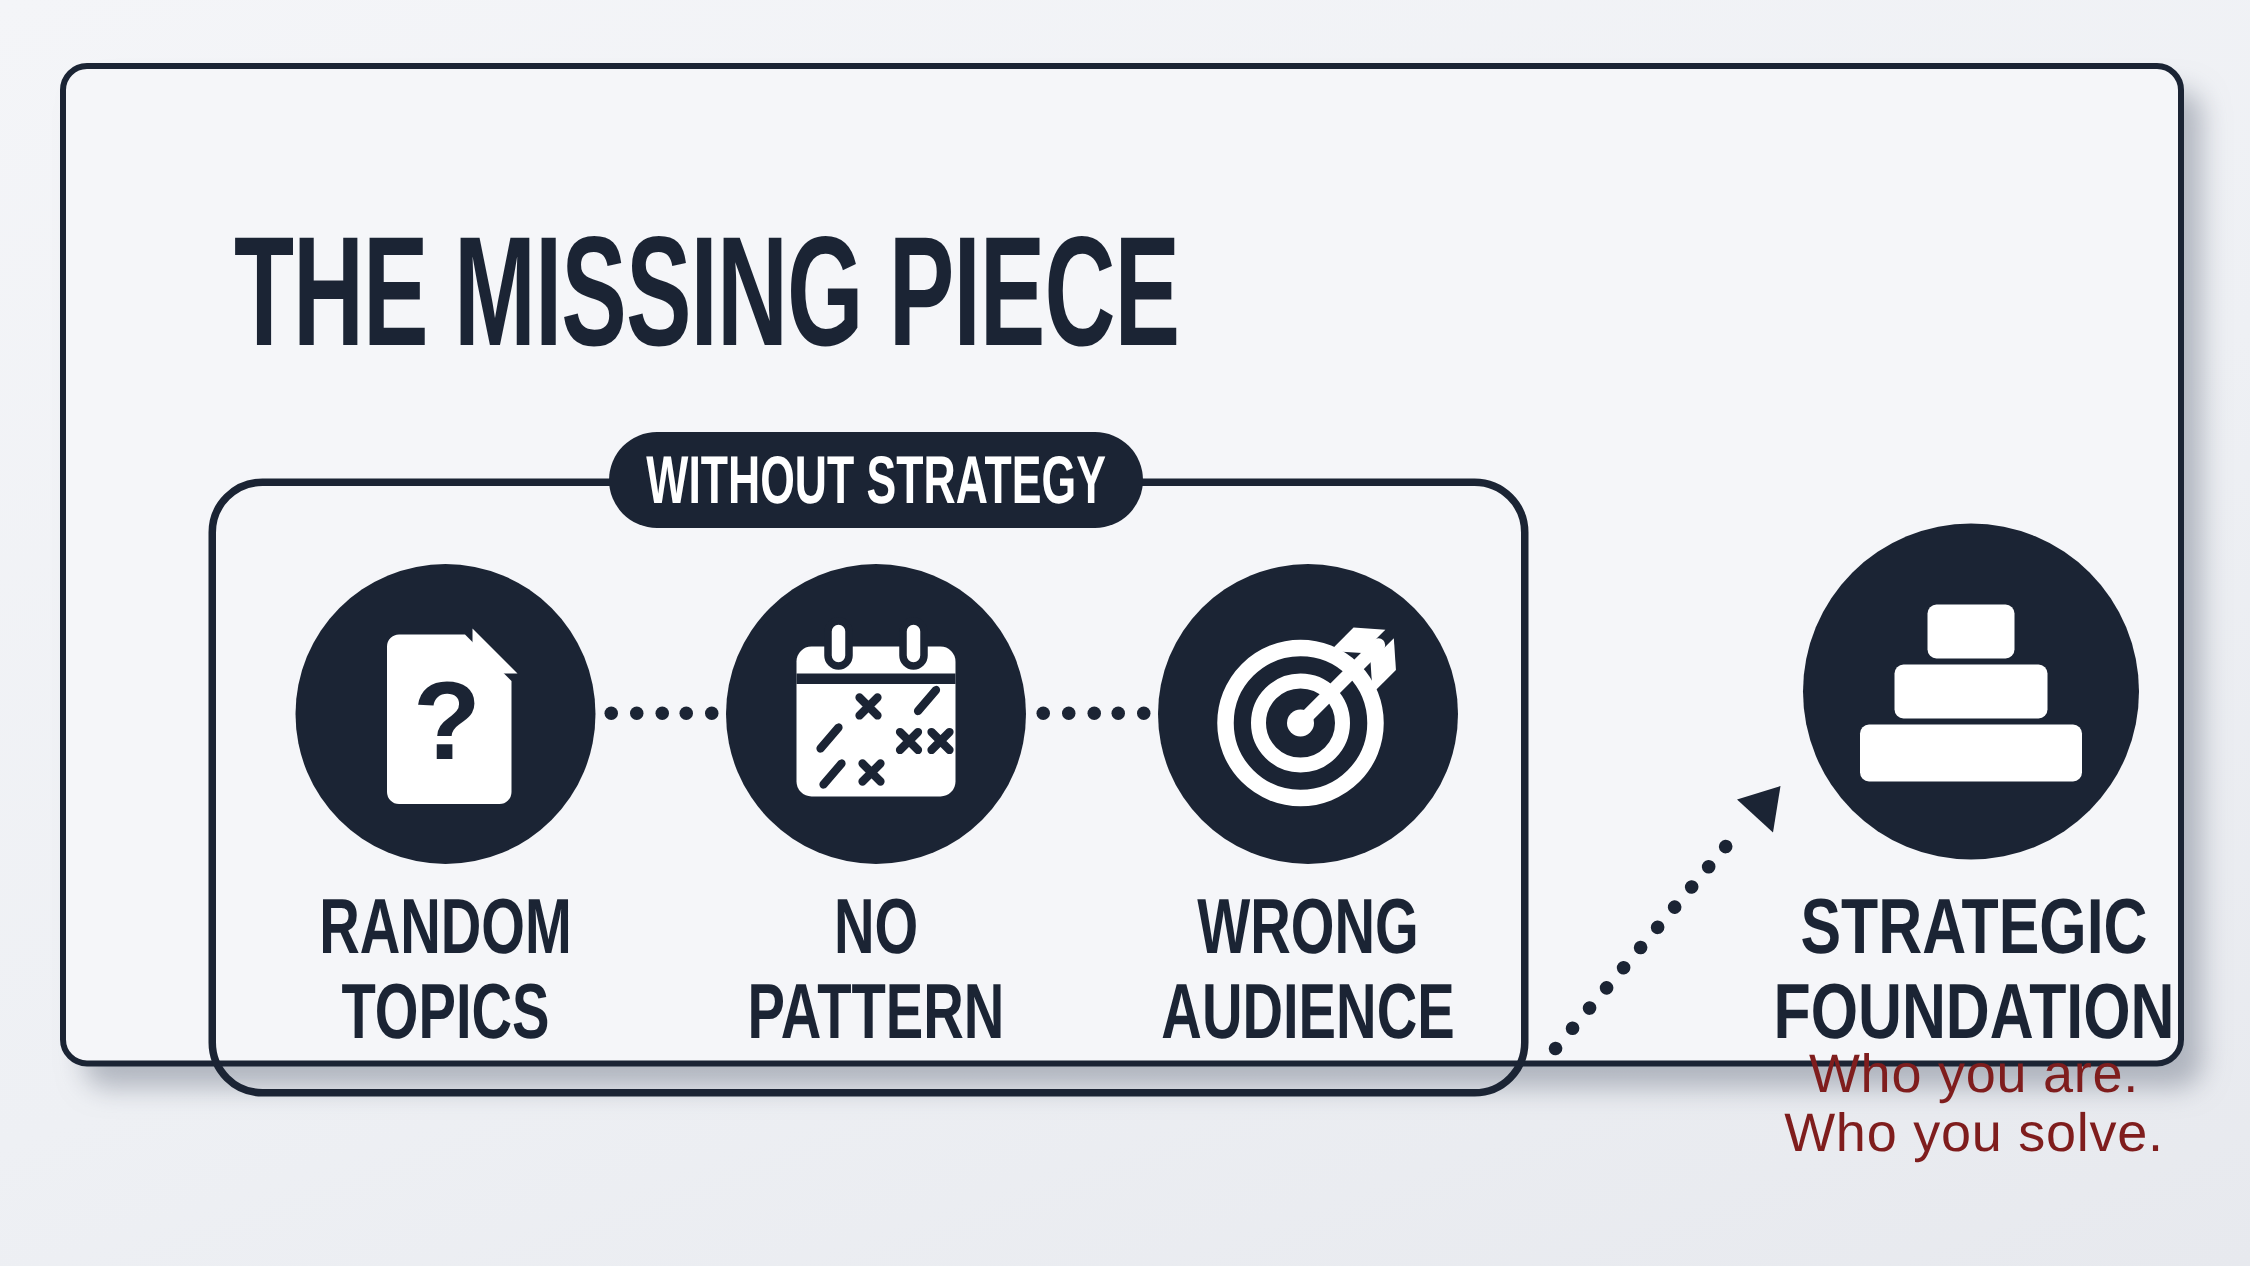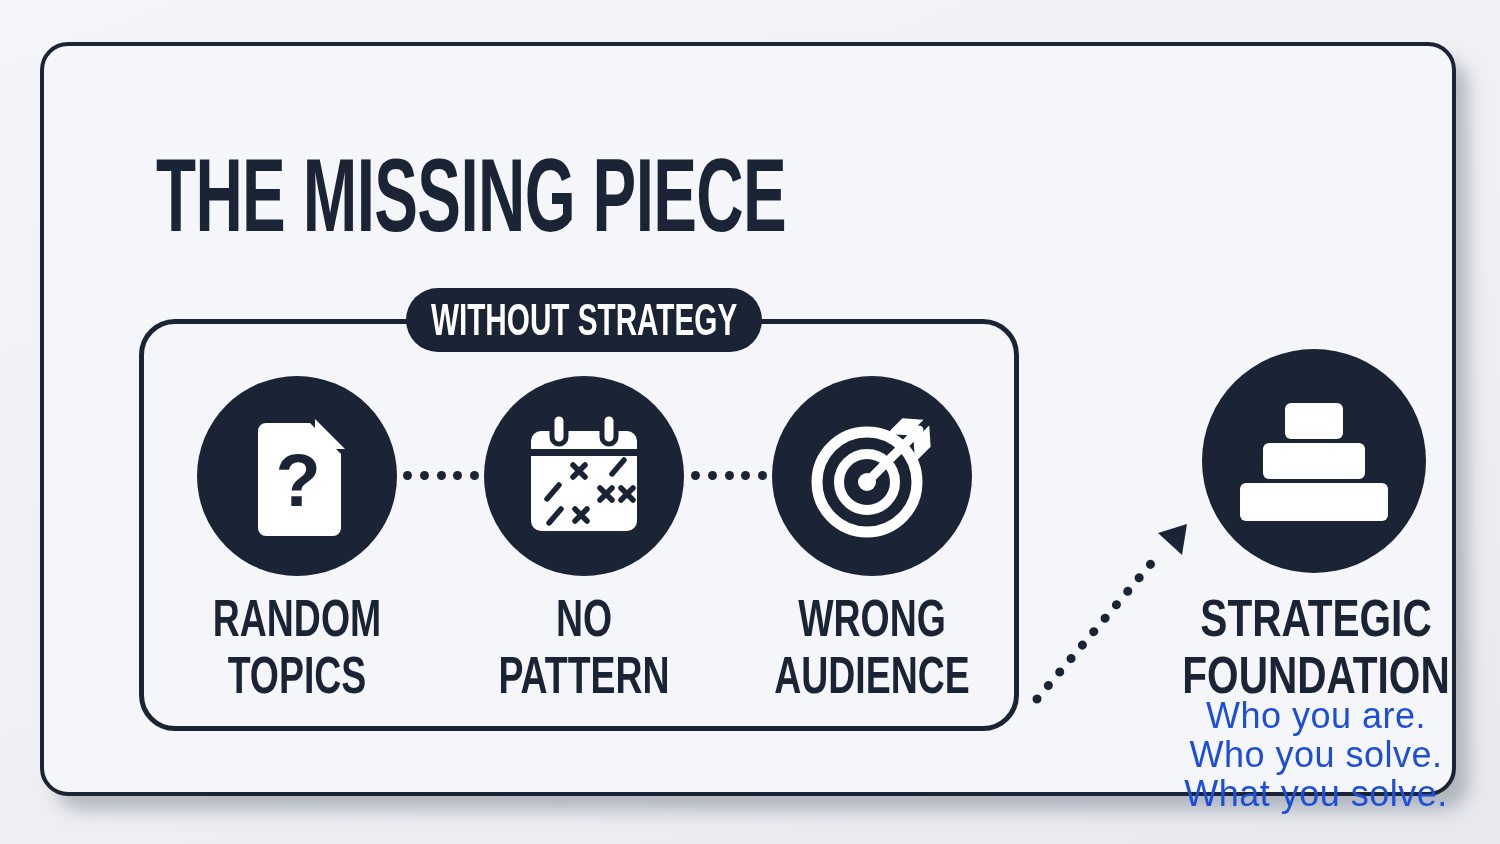--- a/index.html
+++ b/index.html
@@ -7,24 +7,24 @@
     --card-bg:#f5f6f9;
   }
   html,body{margin:0;padding:0;}
   body{
     width:1500px;height:844px;overflow:hidden;position:relative;
     background:linear-gradient(160deg,#f4f5f8 0%,#eef0f4 55%,#e7e9ee 100%);
     font-family:"Liberation Sans",sans-serif;
     color:var(--navy);
   }
   .card{
-    position:absolute;left:40px;top:42px;width:1416px;height:754px;
+    position:absolute;left:40px;top:42px;width:1416px;height:669px;
     background:var(--card-bg);
     border:4px solid var(--navy);
-    border-radius:28px;
+    border-radius:18px;
     box-sizing:border-box;
     box-shadow:14px 16px 18px -2px rgba(128,134,150,.55);
   }
   .title{
     position:absolute;left:112px;top:90px;
     font-size:104px;font-weight:bold;line-height:1.15;
     letter-spacing:-1px;white-space:nowrap;
     transform:scaleX(.63);transform-origin:left top;
   }
   .frame{
@@ -60,21 +60,21 @@
     font-size:52px;font-weight:bold;line-height:1.1;
     transform:scaleX(.72);transform-origin:center top;
   }
   .result-label{
     position:absolute;left:1092px;top:544px;width:360px;text-align:center;
     font-size:52px;font-weight:bold;line-height:1.1;
     transform:scaleX(.78);transform-origin:center top;
   }
   .result-sub{
     position:absolute;left:1092px;top:650px;width:360px;text-align:center;
-    font-size:36px;line-height:39px;color:#1d4ed8;letter-spacing:.5px;
+    font-size:36px;line-height:39px;color:#7f1d1d;letter-spacing:.5px;
   }
   .arrow-svg{position:absolute;left:975px;top:455px;width:200px;height:220px;}
   .ic-white{fill:#ffffff;}
   .ic-navy{fill:var(--navy);}
   .st-navy{stroke:var(--navy);}
 </style>
 </head>
 <body>
 
 <div class="card">
@@ -171,16 +171,15 @@
   </div>
 
   <div class="result-label">
     <div>STRATEGIC</div>
     <div>FOUNDATION</div>
   </div>
 
   <div class="result-sub">
     <div>Who you are.</div>
     <div>Who you solve.</div>
-    <div>What you solve.</div>
   </div>
 
 </div>
 
 </body></html>

